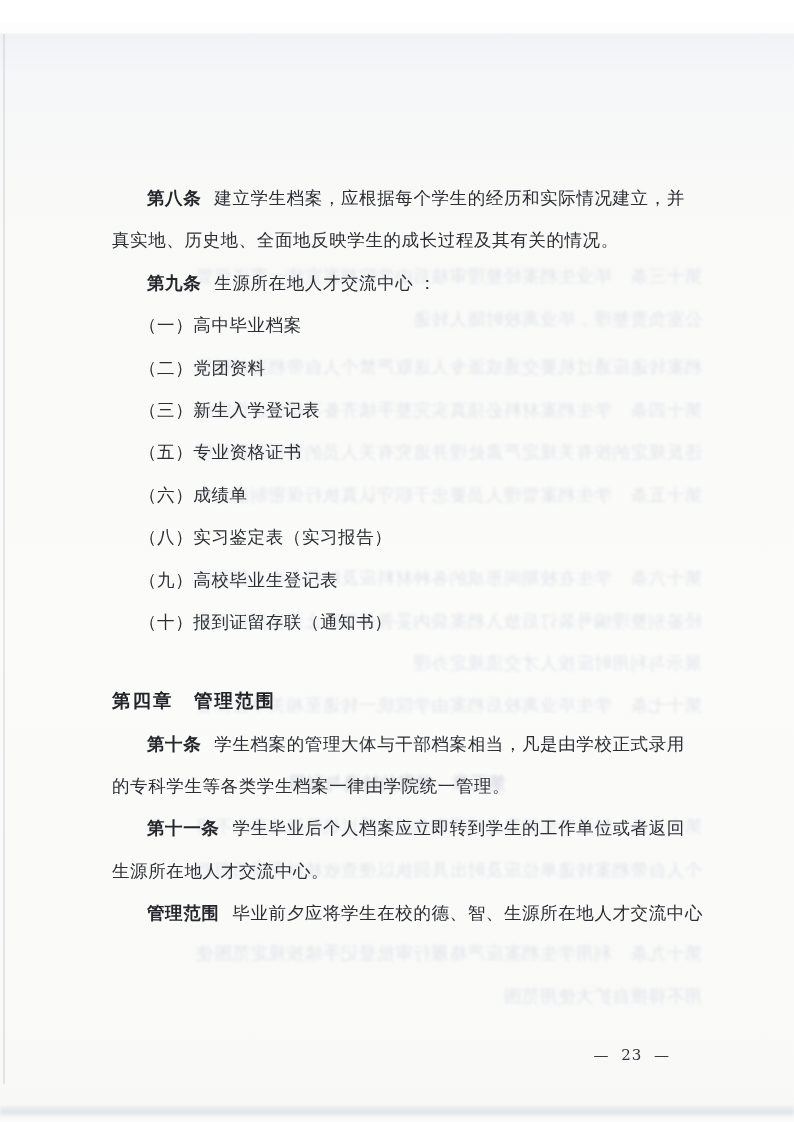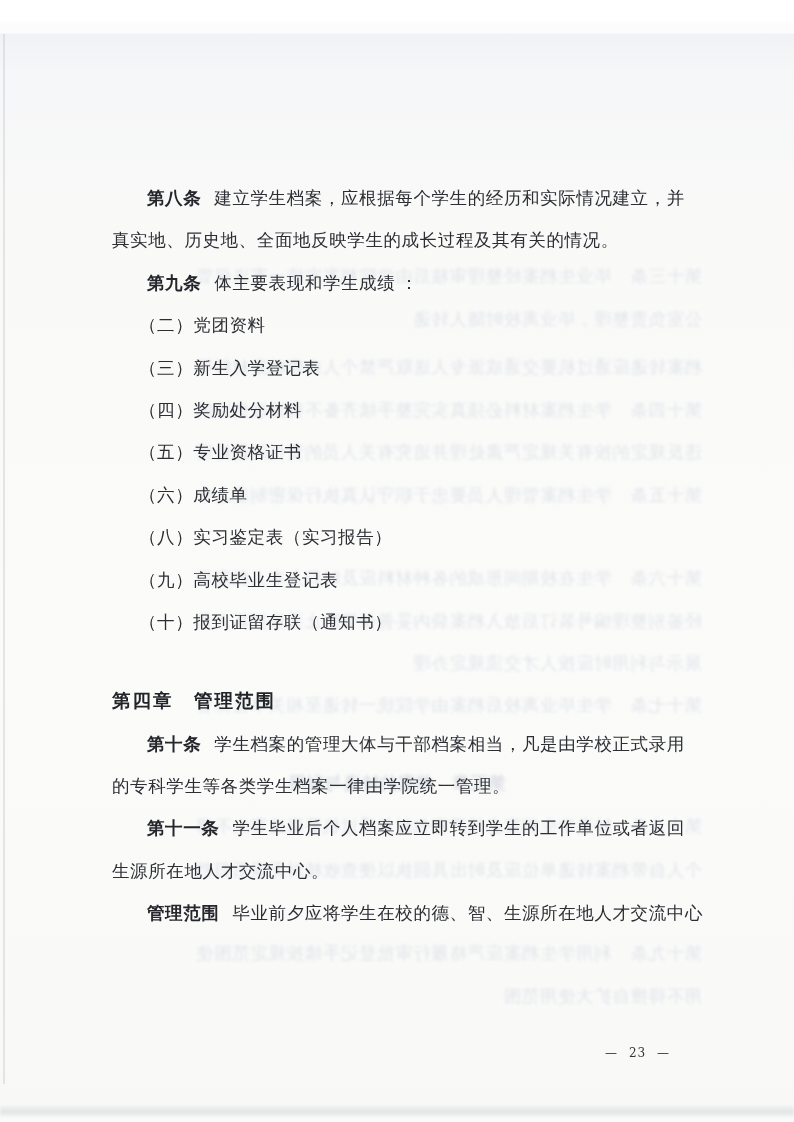--- a/index.html
+++ b/index.html
@@ -114,21 +114,21 @@
   .article-label {
     font-weight: 700;
     margin-right: 13px;
     color: #24262c;
     font-family: "Liberation Sans", "DejaVu Sans", sans-serif;
   }
   .page-number {
     position: absolute;
     top: 1024px;
     right: 124px;
-    font-size: 12px;
+    font-size: 15px;
     letter-spacing: 1px;
     word-spacing: 6px;
     color: #33353b;
     font-family: "DejaVu Serif", "Liberation Serif", serif;
   }
 </style>
 </head>
 <body>
 
 <div class="scan">
@@ -152,24 +152,24 @@
     </div>
 
   <div class="left-edge-line"></div>
   <div class="bottom-crease"></div>
   <div class="page-bottom-edge"></div>
   <div class="bottom-strip"></div>
 
   <div class="content">
       <div class="doc-line paragraph-start"><span class="article-label">第八条</span><span>建立学生档案，应根据每个学生的经历和实际情况建立，并</span></div>
       <div class="doc-line continuation"><span>真实地、历史地、全面地反映学生的成长过程及其有关的情况。</span></div>
-      <div class="doc-line paragraph-start"><span class="article-label">第九条</span><span>体主要表现和学生成绩 ：</span></div>
+      <div class="doc-line paragraph-start"><span class="article-label">第九条</span><span>生源所在地人才交流中心 ：</span></div>
+      <div class="doc-line list-item"><span>（一）高中毕业档案</span></div>
       <div class="doc-line list-item"><span>（二）党团资料</span></div>
       <div class="doc-line list-item"><span>（三）新生入学登记表</span></div>
-      <div class="doc-line list-item"><span>（四）奖励处分材料</span></div>
       <div class="doc-line list-item"><span>（五）专业资格证书</span></div>
       <div class="doc-line list-item"><span>（六）成绩单</span></div>
       <div class="doc-line list-item"><span>（八）实习鉴定表（实习报告）</span></div>
       <div class="doc-line list-item"><span>（九）高校毕业生登记表</span></div>
       <div class="doc-line list-item"><span>（十）报到证留存联（通知书）</span></div>
       <div class="doc-line chapter-heading"><span>第四章　管理范围</span></div>
       <div class="doc-line paragraph-start"><span class="article-label">第十条</span><span>学生档案的管理大体与干部档案相当，凡是由学校正式录用</span></div>
       <div class="doc-line continuation"><span>的专科学生等各类学生档案一律由学院统一管理。</span></div>
       <div class="doc-line paragraph-start"><span class="article-label">第十一条</span><span>学生毕业后个人档案应立即转到学生的工作单位或者返回</span></div>
       <div class="doc-line continuation"><span>生源所在地人才交流中心。</span></div>

